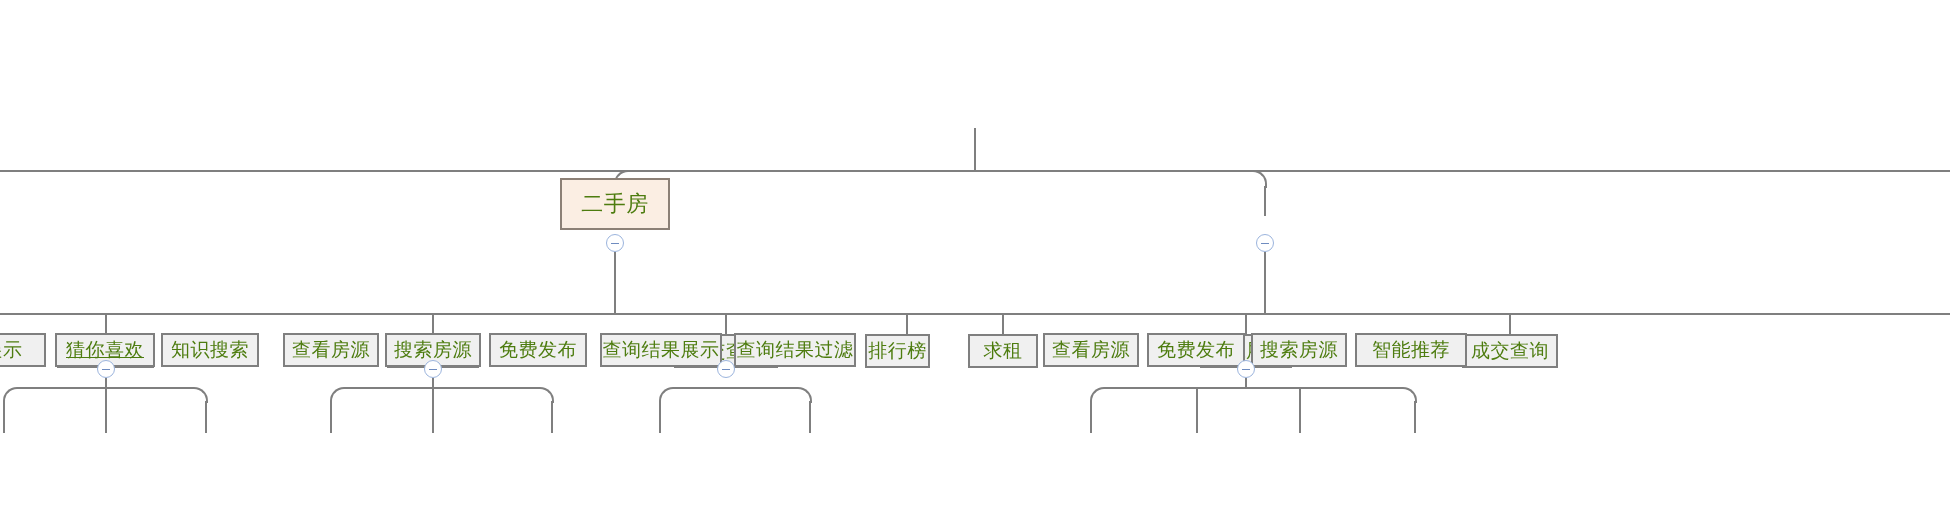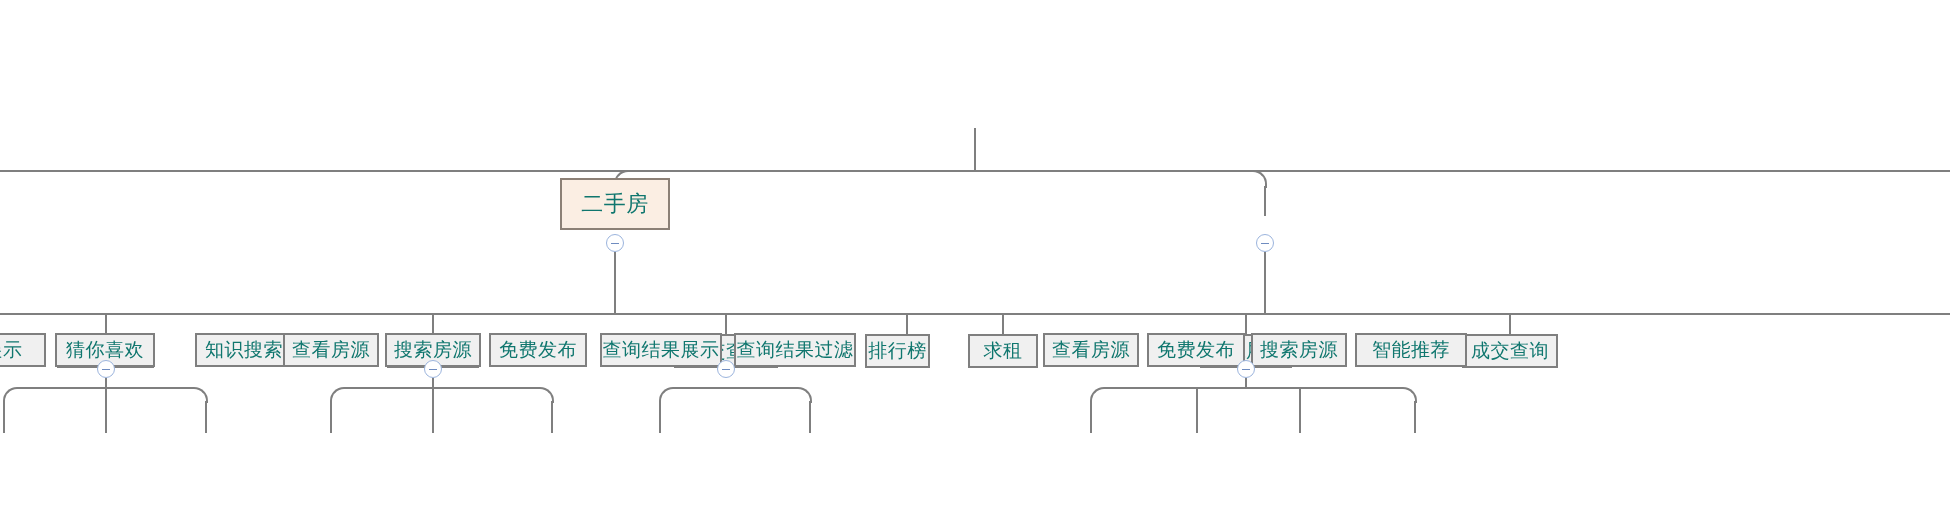--- a/index.html
+++ b/index.html
@@ -44,21 +44,21 @@
     border-top-right-radius: 14px;
   }
   
   .node {
     position: absolute;
     box-sizing: border-box;
     display: flex;
     align-items: center;
     justify-content: center;
     white-space: nowrap;
-    color: #0f766e;
+    color: #4d7c0f;
     letter-spacing: 0.5px;
   }
   .node-leaf {
     background: #f0f0f0;
     border: 2px solid #7f7f7f;
     font-size: 19px;
     height: 34px;
   }
   .node-branch {
     background: #fbeee3;
@@ -163,22 +163,22 @@
   <div class="node node-leaf" style="left:1462px; top:334px; width:96px;">成交查询</div>
 
   <div class="conn-h" style="left:17px; top:387px; width:175px;"></div>
   <div class="elbow elbow-left" style="left:3px; top:387px; width:14px; height:14px;"></div>
   <div class="conn-v" style="left:3px; top:401px; height:32px;"></div>
   <div class="elbow elbow-right" style="left:192px; top:387px; width:14px; height:14px;"></div>
   <div class="conn-v" style="left:205px; top:401px; height:32px;"></div>
   <div class="conn-v" style="left:105px; top:378px; height:55px;"></div>
 
   <div class="node node-leaf" style="left:-40px; top:333px; width:86px;">展示</div>
-  <div class="node node-leaf" style="left:55px; top:333px; width:100px;">猜你喜欢</div>
-  <div class="node node-leaf" style="left:161px; top:333px; width:98px;margin-left:34px;">知识搜索</div>
+  <div class="node node-leaf" style="left:55px; top:333px; width:100px;text-decoration:underline;">猜你喜欢</div>
+  <div class="node node-leaf" style="left:161px; top:333px; width:98px;">知识搜索</div>
 
   <div class="conn-h" style="left:344px; top:387px; width:194px;"></div>
   <div class="elbow elbow-left" style="left:330px; top:387px; width:14px; height:14px;"></div>
   <div class="conn-v" style="left:330px; top:401px; height:32px;"></div>
   <div class="elbow elbow-right" style="left:538px; top:387px; width:14px; height:14px;"></div>
   <div class="conn-v" style="left:551px; top:401px; height:32px;"></div>
   <div class="conn-v" style="left:432px; top:378px; height:55px;"></div>
 
   <div class="node node-leaf" style="left:283px; top:333px; width:96px;">查看房源</div>
   <div class="node node-leaf" style="left:385px; top:333px; width:96px;">搜索房源</div>

